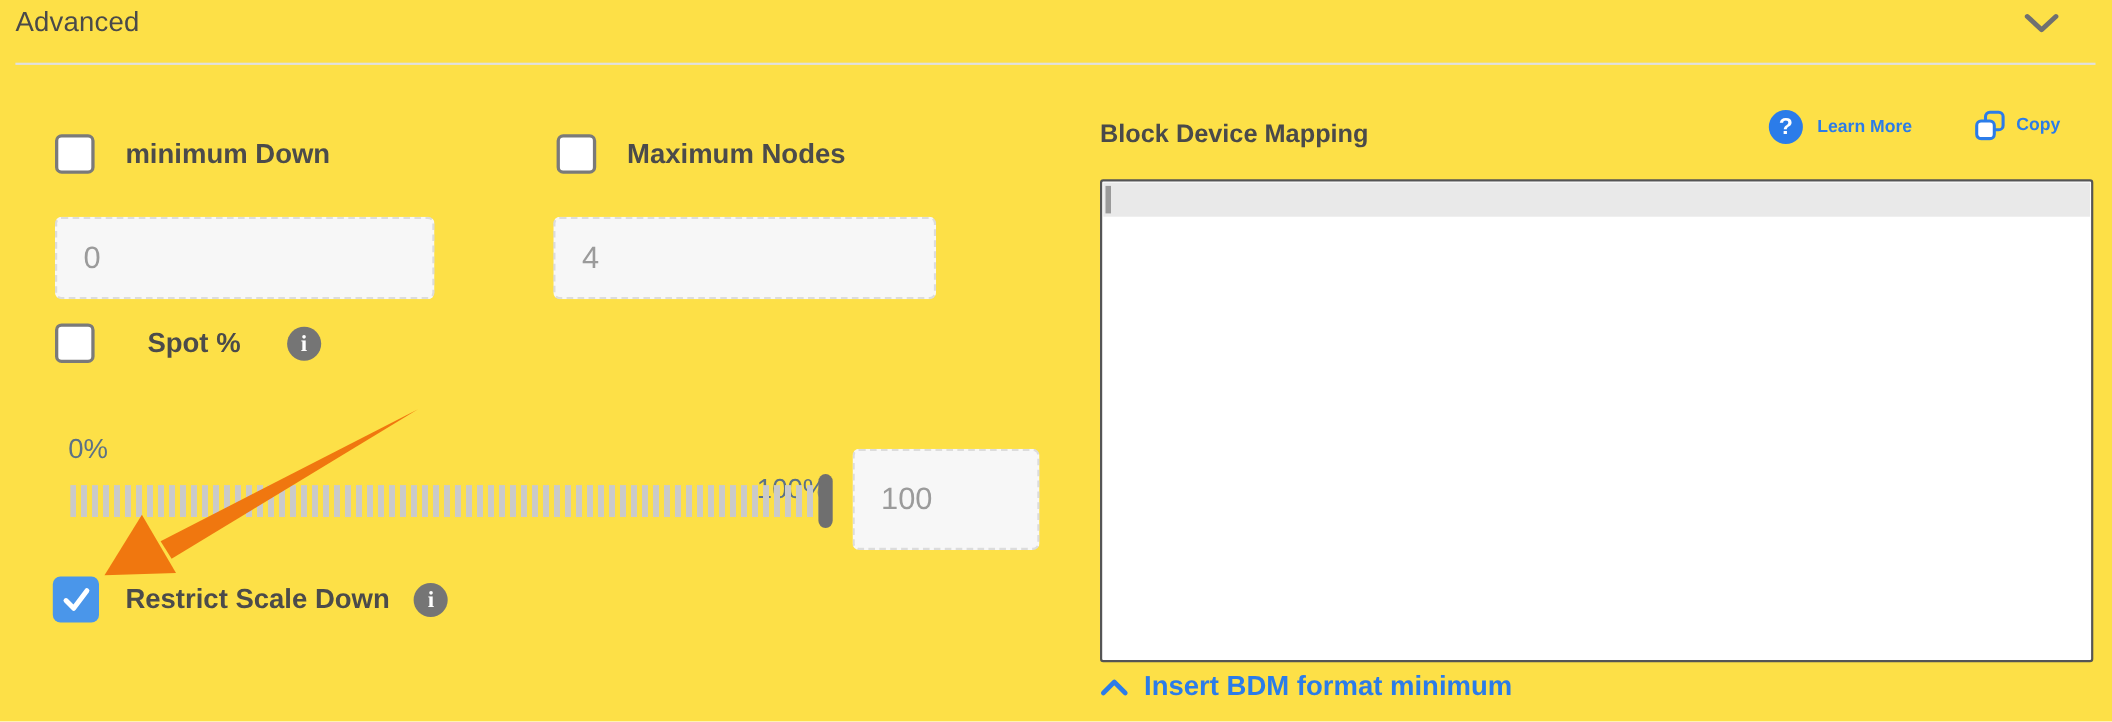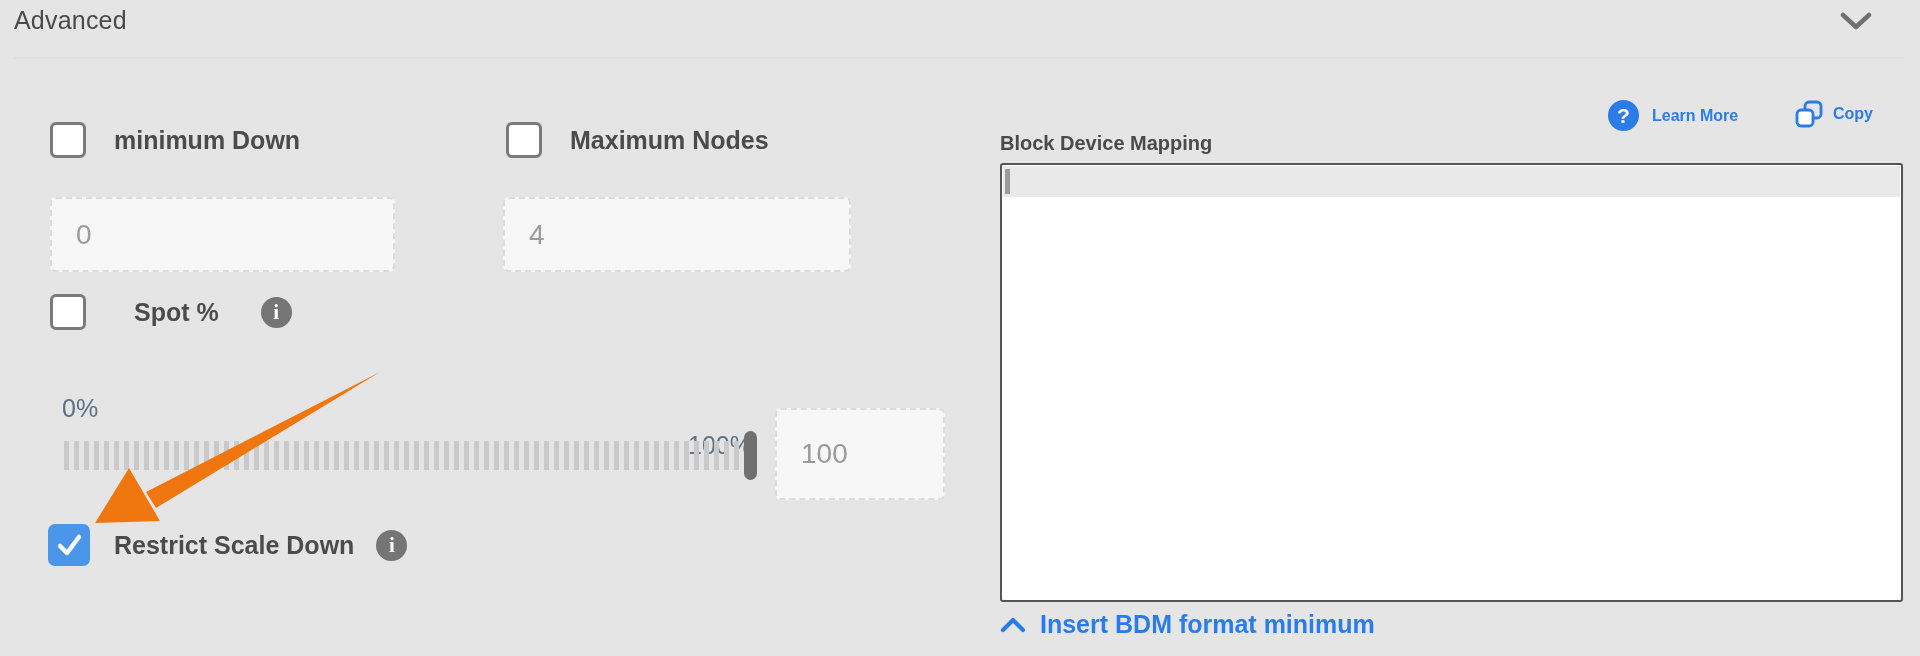--- a/index.html
+++ b/index.html
@@ -1,18 +1,18 @@
 <!DOCTYPE html>
 <html><head>
 <meta charset="utf-8">
 <style>
   * { margin:0; padding:0; box-sizing:border-box; }
   html,body { width:1920px; height:656px; background:#ffffff;
               font-family:"Liberation Sans", sans-serif; overflow:hidden; }
-  #page { position:relative; width:1920px; height:656px; background:#e5e5e5; }
+  #page { position:relative; width:1920px; height:656px; background:#fde047; }
 
   
   .section-title { position:absolute; left:14px; top:6px; font-size:25px;
                    color:#4a4a4a; font-weight:400; letter-spacing:.2px; }
   .collapse-btn { position:absolute; left:1838px; top:8px; width:36px; height:28px;
                   cursor:pointer; display:flex; align-items:center; justify-content:center; }
   .divider { position:absolute; left:14px; top:57px; width:1891px; height:2px;
              background:#e0e0e0; }
 
   
@@ -35,22 +35,22 @@
 
   
   .slider-label { position:absolute; font-size:25px; color:#5c7186; font-weight:400; }
   .slider-track { position:absolute; left:64px; top:441px; width:680px; height:29px;
                   background:repeating-linear-gradient(to right,#cacaca 0 5px,
                               transparent 5px 10px); cursor:pointer; }
   .slider-handle { position:absolute; left:744px; top:431px; width:13px; height:49px;
                    border-radius:7px; background:#6f6f6f; cursor:grab; }
 
   
-  .bdm-title { position:absolute; left:1000px; top:108px; font-size:20px;
-               color:#4a4a4a; font-weight:600;margin-top:24px; }
+  .bdm-title { position:absolute; left:1000px; top:108px; font-size:23px;
+               color:#4a4a4a; font-weight:600; }
   .link-group { position:absolute; display:flex; align-items:center; cursor:pointer; }
   .link-label { color:#2b7ce9; font-size:16px; font-weight:600; white-space:nowrap; }
   .q-circle { width:31px; height:31px; border-radius:50%; background:#2b7ce9; color:#fff;
               display:flex; align-items:center; justify-content:center;
               font-size:21px; font-weight:700; margin-right:13px; }
   .bdm-editor { position:absolute; left:1000px; top:163px; width:903px; height:439px;
                 border:2px solid #555555; border-radius:3px; background:#fff;
                 cursor:text; }
   .active-line { position:relative; margin:1px 1px 0 1px; height:31px; background:#e9e9e9; }
   .caret { position:absolute; left:2px; top:3px; width:5px; height:25px; background:#9a9a9a; }

